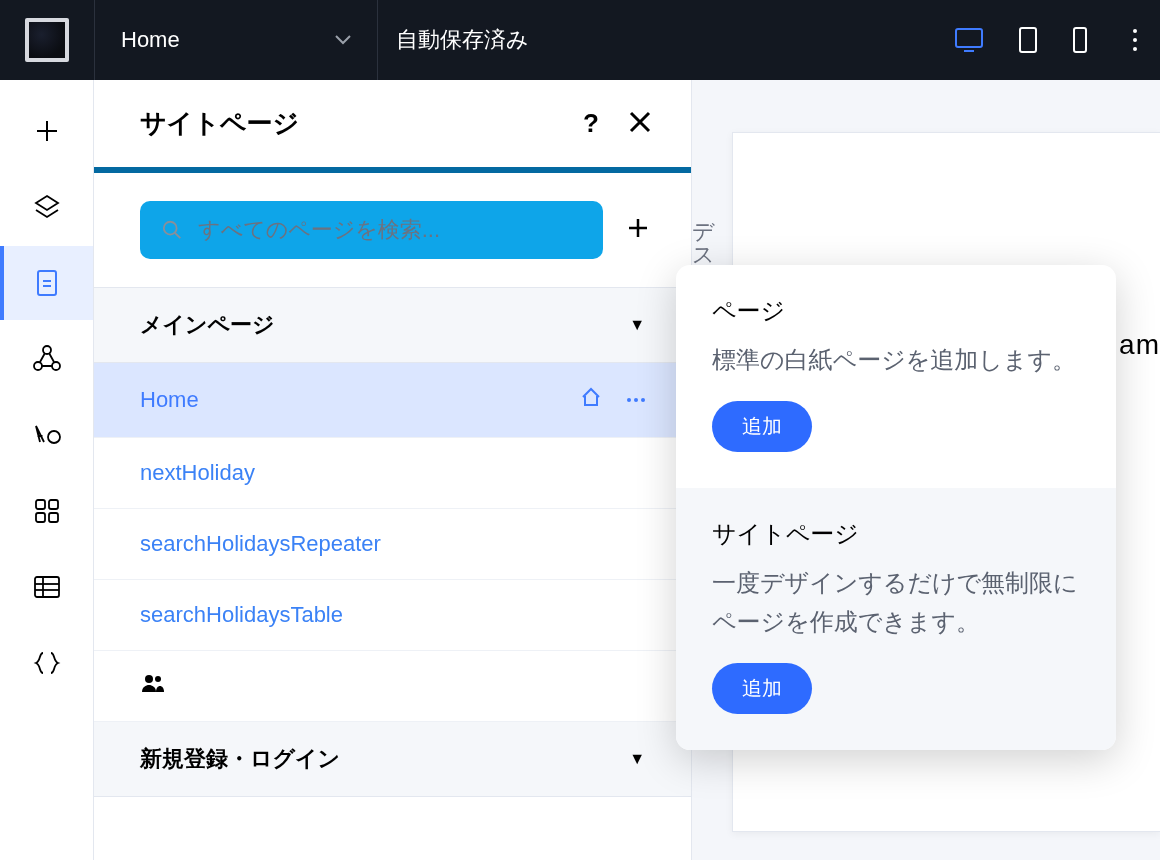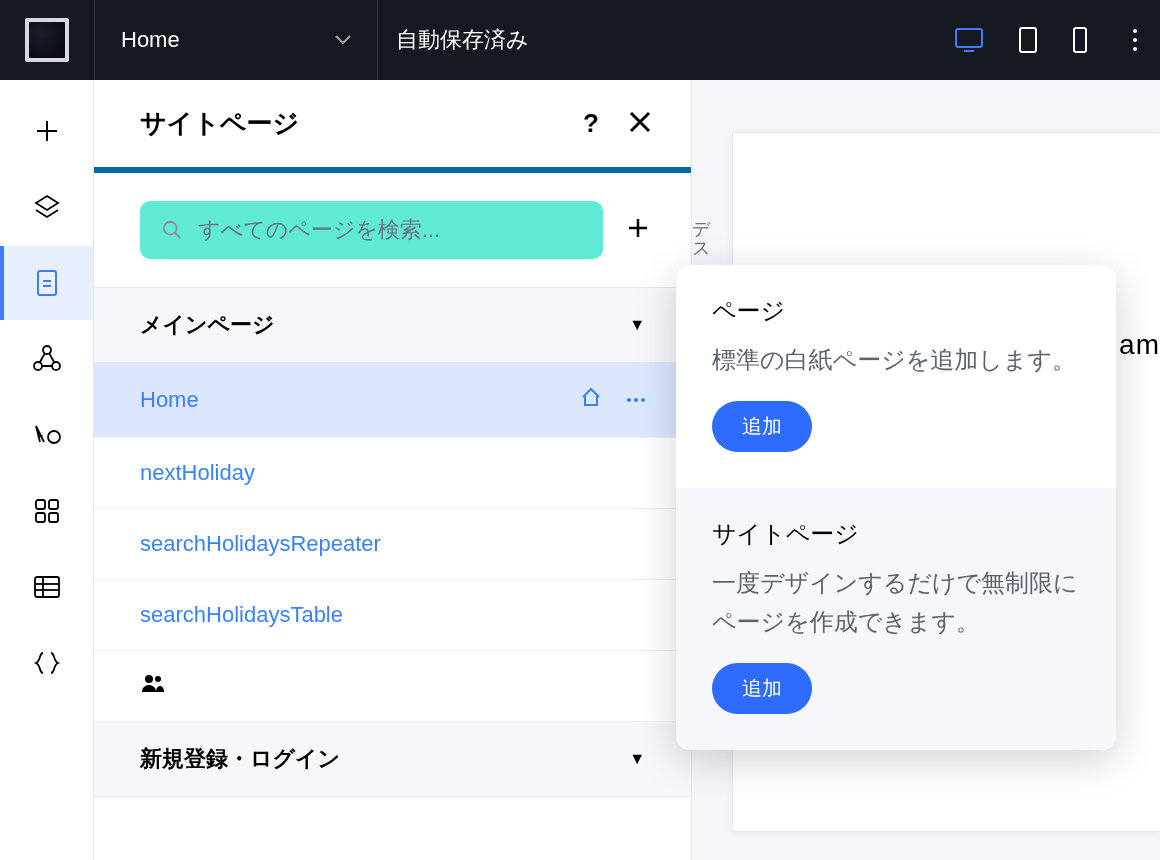--- a/index.html
+++ b/index.html
@@ -152,21 +152,21 @@
       display: flex;
       align-items: center;
       padding: 28px 38px 28px 46px;
       gap: 20px;
       border-bottom: 1px solid #e3e7ef;
     }
     .search-box {
       flex: 1;
       display: flex;
       align-items: center;
-      background: #5eead4;
+      background: #0ea5e9;
       border-radius: 10px;
       padding: 16px 22px;
       gap: 16px;
     }
     .search-box svg { stroke: #8a8f99; }
     .search-box input {
       border: none;
       background: transparent;
       outline: none;
       font-size: 22px;
@@ -256,21 +256,21 @@
       right: 0;
       font-size: 28px;
       color: #000;
       letter-spacing: 1px;
       margin-top: 29px;
     }
     .side-vertical-text {
       position: absolute;
       left: 0;
       top: 140px;
-      font-size: 18px;
+      font-size: 22px;
       color: #6c7280;
       line-height: 1.05;
       width: 18px;
     }
 
     
     .popup {
       position: absolute;
       left: 676px;
       top: 185px;

